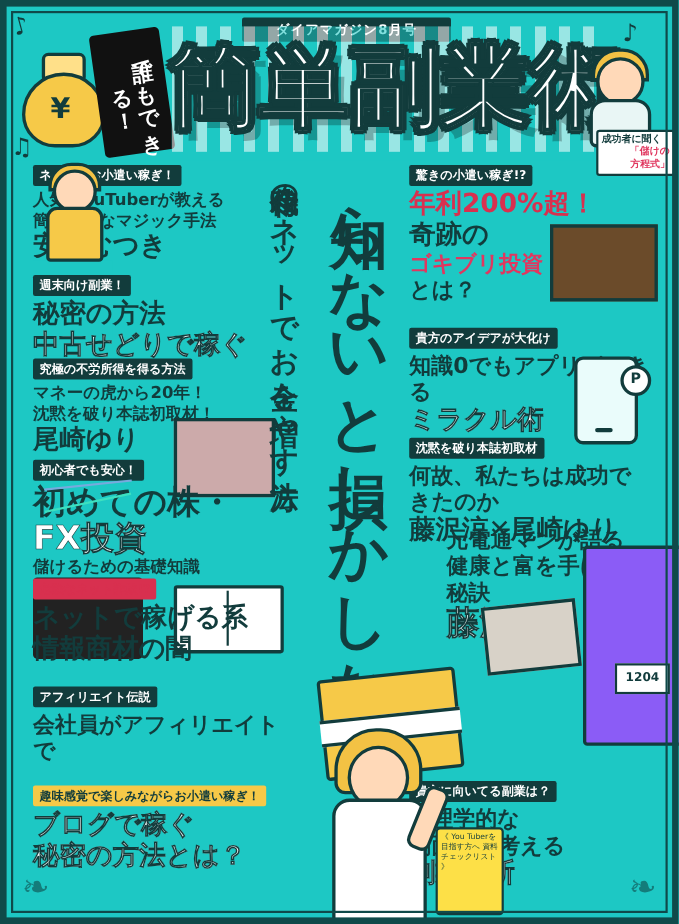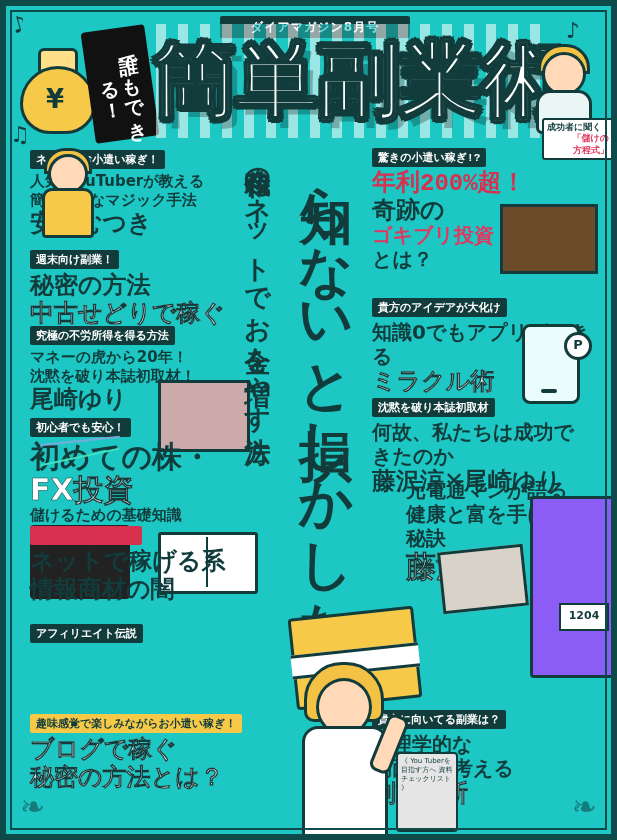--- a/index.html
+++ b/index.html
@@ -152,33 +152,33 @@
   .center-sub{
     position:absolute;left:238px;top:150px;width:34px;height:300px;
     writing-mode:vertical-rl;text-orientation:upright;
     font-size:26px;font-weight:bold;color:#123c3c;line-height:1.1;
     font-family:"DejaVu Serif","Liberation Serif",serif;
   }
 
   
   .rightcol{position:absolute;left:372px;top:148px;width:222px;height:660px;color:#123c3c;}
   .rblk{position:absolute;left:0;width:222px;}
-  .r1{top:0;font-family:Liberation Mono, monospace;} .r2{top:148px;} .r3{top:248px;} .r4{top:330px;margin-left:34px;} .r5{top:560px;}
+  .r1{top:0;} .r2{top:148px;} .r3{top:248px;} .r4{top:330px;margin-left:34px;} .r5{top:560px;}
   .red{color:#d8304f;}
   .pink{color:#e0375f;}
   .ill-roach{position:absolute;left:128px;top:56px;width:92px;height:64px;background:#6b4b2a;border:3px solid #123c3c;}
   .ill-phone{position:absolute;left:150px;top:28px;width:52px;height:74px;background:#eafcfb;border:3px solid #123c3c;border-radius:8px;}
   .ill-phone:after{content:"";position:absolute;left:16px;top:62px;width:16px;height:4px;background:#123c3c;border-radius:2px;}
   .pbadge{position:absolute;left:192px;top:36px;width:22px;height:22px;border:3px solid #123c3c;border-radius:50%;background:#fff;font-size:13px;font-weight:bold;text-align:center;line-height:20px;}
   .ill-athlete{position:absolute;left:124px;top:18px;width:108px;height:176px;background:#8b5cf6;border:3px solid #123c3c;border-radius:4px;}
   .bib{position:absolute;left:26px;top:104px;width:46px;height:24px;background:#fff;border:2px solid #123c3c;font-size:11px;font-weight:bold;text-align:center;line-height:22px;color:#123c3c;}
   .ill-interview{position:absolute;left:34px;top:70px;width:80px;height:56px;background:#d8d2c8;border:3px solid #123c3c;transform:rotate(-6deg);}
   .ill-cash{position:absolute;left:292px;top:612px;width:120px;height:86px;background:#f6c948;border:3px solid #123c3c;border-radius:4px;transform:rotate(-6deg);}
   .ill-cash .band{position:absolute;left:-4px;top:34px;width:128px;height:18px;background:#fff;border-top:3px solid #123c3c;border-bottom:3px solid #123c3c;}
-  .ill-card{position:absolute;left:396px;top:752px;width:62px;height:80px;background:#e5e5e5;border:2px solid #123c3c;border-radius:4px;font-size:7px;color:#123c3c;padding:3px;box-sizing:border-box;line-height:1.3;}
+  .ill-card{position:absolute;left:396px;top:752px;width:62px;height:80px;background:#fde047;border:2px solid #123c3c;border-radius:4px;font-size:7px;color:#123c3c;padding:3px;box-sizing:border-box;line-height:1.3;}
 
   
   .person-bc{position:absolute;left:286px;top:662px;width:116px;height:172px;}
   .person-bc .hair{left:18px;top:0;width:74px;height:54px;border-radius:38px 38px 10px 10px;}
   .person-bc .head{left:30px;top:16px;width:50px;height:52px;}
   .person-bc .torso{position:absolute;left:16px;top:64px;width:80px;height:108px;background:#fff;border:3px solid #123c3c;border-radius:16px 16px 0 0;}
   .person-bc .arm{position:absolute;left:92px;top:52px;width:16px;height:54px;background:#ffd9b8;border:3px solid #123c3c;border-radius:8px;transform:rotate(22deg);}
   .swirl{position:absolute;left:20px;bottom:16px;font-size:30px;color:#0f4a4a;opacity:.6;}
   .swirl.r{left:auto;right:20px;}
 </style>
@@ -262,20 +262,21 @@
     </div>
 
     <div class="blk l5">
       <div class="tag red">危険なネット詐欺!?</div>
       <div class="line-l">ネットで稼げる系</div>
       <div class="line-l">情報商材の闇</div>
     </div>
 
     <div class="blk l6">
       <div class="tag">アフィリエイト伝説</div>
+      <div class="line-m">会社員がアフィリエイトで</div>
     </div>
 
     <div class="blk l7">
       <div class="tag yellow">趣味感覚で楽しみながらお小遣い稼ぎ！</div>
       <div class="line-l wh">ブログで稼ぐ</div>
       <div class="line-l wh">秘密の方法とは？</div>
     </div>
   </div>
 
   <div class="center-sub">令和時代のネットでお金を増やす方法</div>

